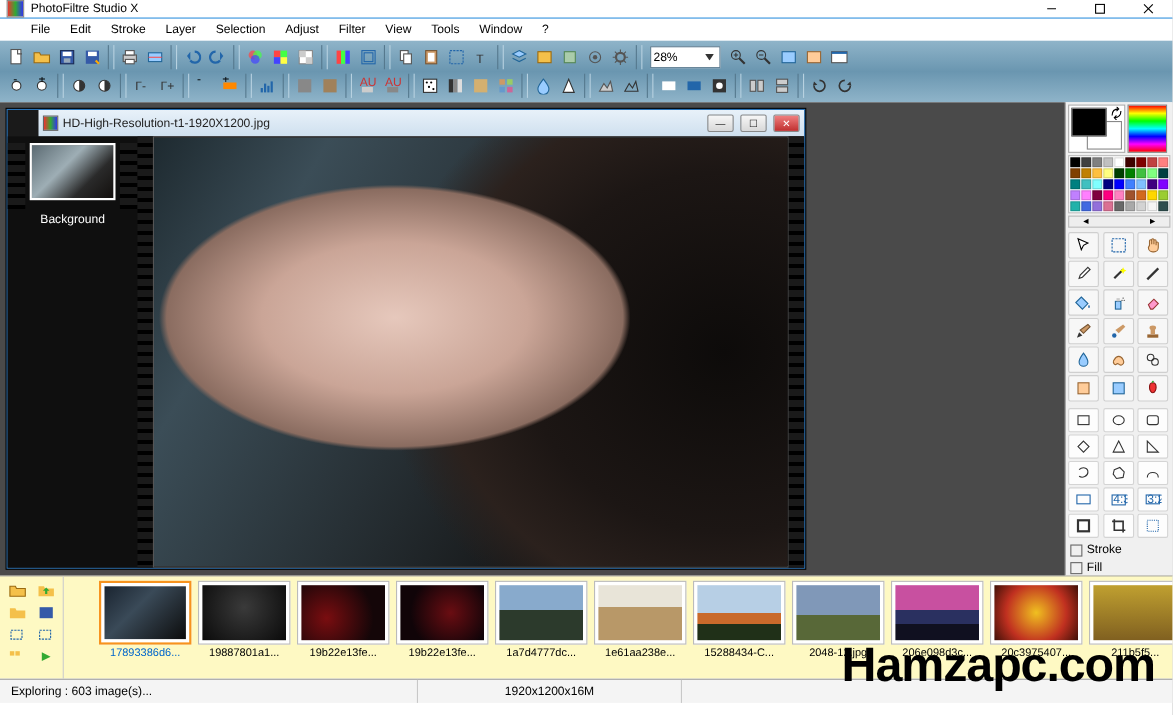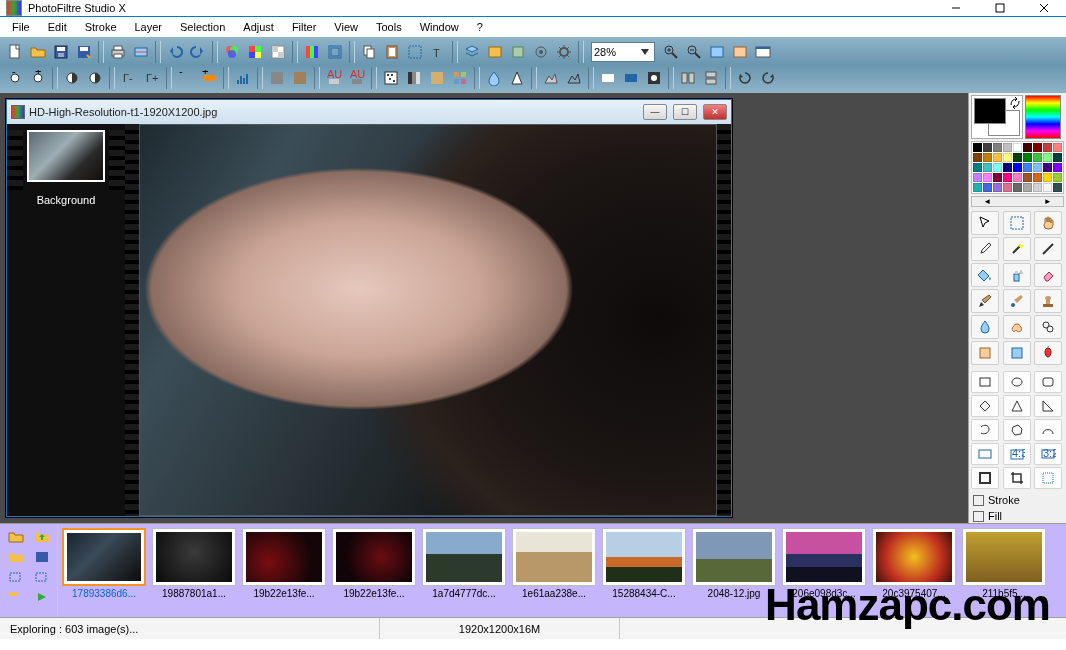--- a/index.html
+++ b/index.html
@@ -6,38 +6,38 @@
 html, body { width: 1066px; height: 650px; overflow: hidden; background: #fff; }
 
 
 .titlebar { height: 17px; background: #fff; border-bottom: 1px solid #0078d7; display: flex; align-items: center; padding-left: 6px; }
 .titlebar .app-icon { width: 16px; height: 16px; margin-right: 6px; background: linear-gradient(90deg,#e33,#3a3,#33e); border:1px solid #888; }
 .titlebar .title { flex: 1; }
 .winbtn { width: 44px; height: 30px; display: flex; align-items: center; justify-content: center; }
 .winbtn svg { width: 10px; height: 10px; stroke: #000; stroke-width: 1; fill: none; }
 
 
-.menubar { height: 20px; display: flex; align-items: center; padding: 0 4px; gap: 2px; background:#fff; }
+.menubar { height: 20px; display: flex; align-items: center; padding: 0 20px; gap: 2px; background:#fff; }
 .menubar span { padding: 2px 8px; }
 
 
 .toolbars { background: linear-gradient(#8fb4c9,#6a96b0,#8fb4c9); padding: 2px 0; }
 .toolbar-row { display: flex; align-items: center; height: 26px; padding: 0 4px; gap: 1px; }
 .tbtn { width: 22px; height: 22px; display:flex; align-items:center; justify-content:center; border:1px solid transparent; border-radius:2px; }
 .tbtn svg { width:16px; height:16px; }
 .tsep { width: 6px; height: 22px; border-left:1px solid #55788d; border-right:1px solid #b7d1e0; margin:0 2px;}
 .zoom-box { display:flex; align-items:center; background:#fff; border:1px solid #5a7b90; height:20px; padding:0 2px; margin:0 4px;}
 .zoom-box input { width:44px; border:none; outline:none; font-size:11px;}
 .zoom-box .dd { width:14px; height:16px; display:flex; align-items:center; justify-content:center;}
 
 
 .workspace { display:flex; height: calc(650px - 30px - 20px - 54px - 94px - 22px); }
 .canvas-area { flex:1; background:#4a4a4a; position:relative; overflow:hidden; }
 .doc-window { position:absolute; left:6px; top:6px; width:726px; height:418px; background:#1a1a1a; border:1px solid #2a72b5; box-shadow:0 0 0 1px #000; display:flex; flex-direction:column;}
-.doc-title { height:24px; background:linear-gradient(#e8f1f9,#cfe0ef); display:flex; align-items:center; padding:0 4px; gap:4px; color:#222;}
+.doc-title { height:24px; background:linear-gradient(#e8f1f9,#cfe0ef); display:flex; align-items:center; padding:0 4px; gap:4px; color:#222;margin-left:28px;}
 .doc-title .icon { width:14px; height:14px; background:linear-gradient(90deg,#e33,#3a3,#33e); border:1px solid #666;}
 .doc-title .spacer{flex:1;}
 .doc-ctrl { width:24px; height:16px; border:1px solid #888; border-radius:2px; display:flex; align-items:center; justify-content:center; font-size:9px; margin-left:2px; background:linear-gradient(#f7f7f7,#d8d8d8);}
 .doc-ctrl.close{ background:linear-gradient(#f08080,#c03030); color:#fff;}
 .doc-body { flex:1; display:flex; background:#0f0f0f;}
 .layer-col { width:118px; display:flex; flex-direction:column; align-items:center; padding-top:6px;}
 .film-strip { width:16px; background:repeating-linear-gradient(#1a1a1a 0 6px,#000 6px 10px);}
 .layer-thumb { width:78px; height:52px; border:2px solid #fff; background:linear-gradient(135deg,#5b6a72 0%,#9eaeb5 40%,#2a2a2a 70%,#120f0d 100%);}
 .layer-label { color:#fff; margin-top:4px; }
 .doc-body .film-strip.left { margin-right:4px;}
@@ -66,21 +66,21 @@
 .mini-scroll{display:flex; height:12px; border:1px solid #bbb; background:#eee;}
 .mini-scroll div{flex:1; display:flex; align-items:center; justify-content:center; font-size:8px;}
 .tool-grid { display:grid; grid-template-columns:repeat(3,1fr); gap:2px; padding:2px 0;}
 .tool-grid .tbtn{ width:28px; height:24px; background:#f7f7f7; border:1px solid #cfcfcf;}
 .shape-grid{ display:grid; grid-template-columns:repeat(3,1fr); gap:2px; padding:2px 0;}
 .shape-grid .tbtn{ width:28px; height:22px; background:#fdfdfd; border:1px solid #d4d4d4;}
 .opt-row{display:flex; align-items:center; gap:4px; padding:1px 2px;}
 .opt-row .cb{width:11px; height:11px; border:1px solid #666;}
 
 
-.thumb-bar { height:94px; display:flex; border-top:1px solid #9a9a9a; background:#c4b5fd;}
+.thumb-bar { height:94px; display:flex; border-top:1px solid #9a9a9a; background:#fef9c3;gap:28px;}
 .thumb-ctrl { width:58px; display:grid; grid-template-columns:repeat(2,1fr); grid-auto-rows:18px; gap:2px; padding:4px; border-right:1px solid #ccc;}
 .thumb-ctrl .tbtn{width:24px; height:18px;}
 .thumb-scroll { flex:1; display:flex; align-items:flex-start; overflow:hidden; padding:4px; gap:6px;}
 .thumb { width:84px; display:flex; flex-direction:column; align-items:center; gap:2px;}
 .thumb .frame{ width:84px; height:58px; background:#fff; border:1px solid #bbb; padding:3px;}
 .thumb.selected .frame{ border:2px solid #f7931e;}
 .thumb .img{width:100%; height:100%;}
 .thumb .name{ width:84px; white-space:nowrap; overflow:hidden; text-overflow:ellipsis; text-align:center; font-size:10px; color:#000;}
 .thumb.selected .name{ color:#0066cc;}
 

